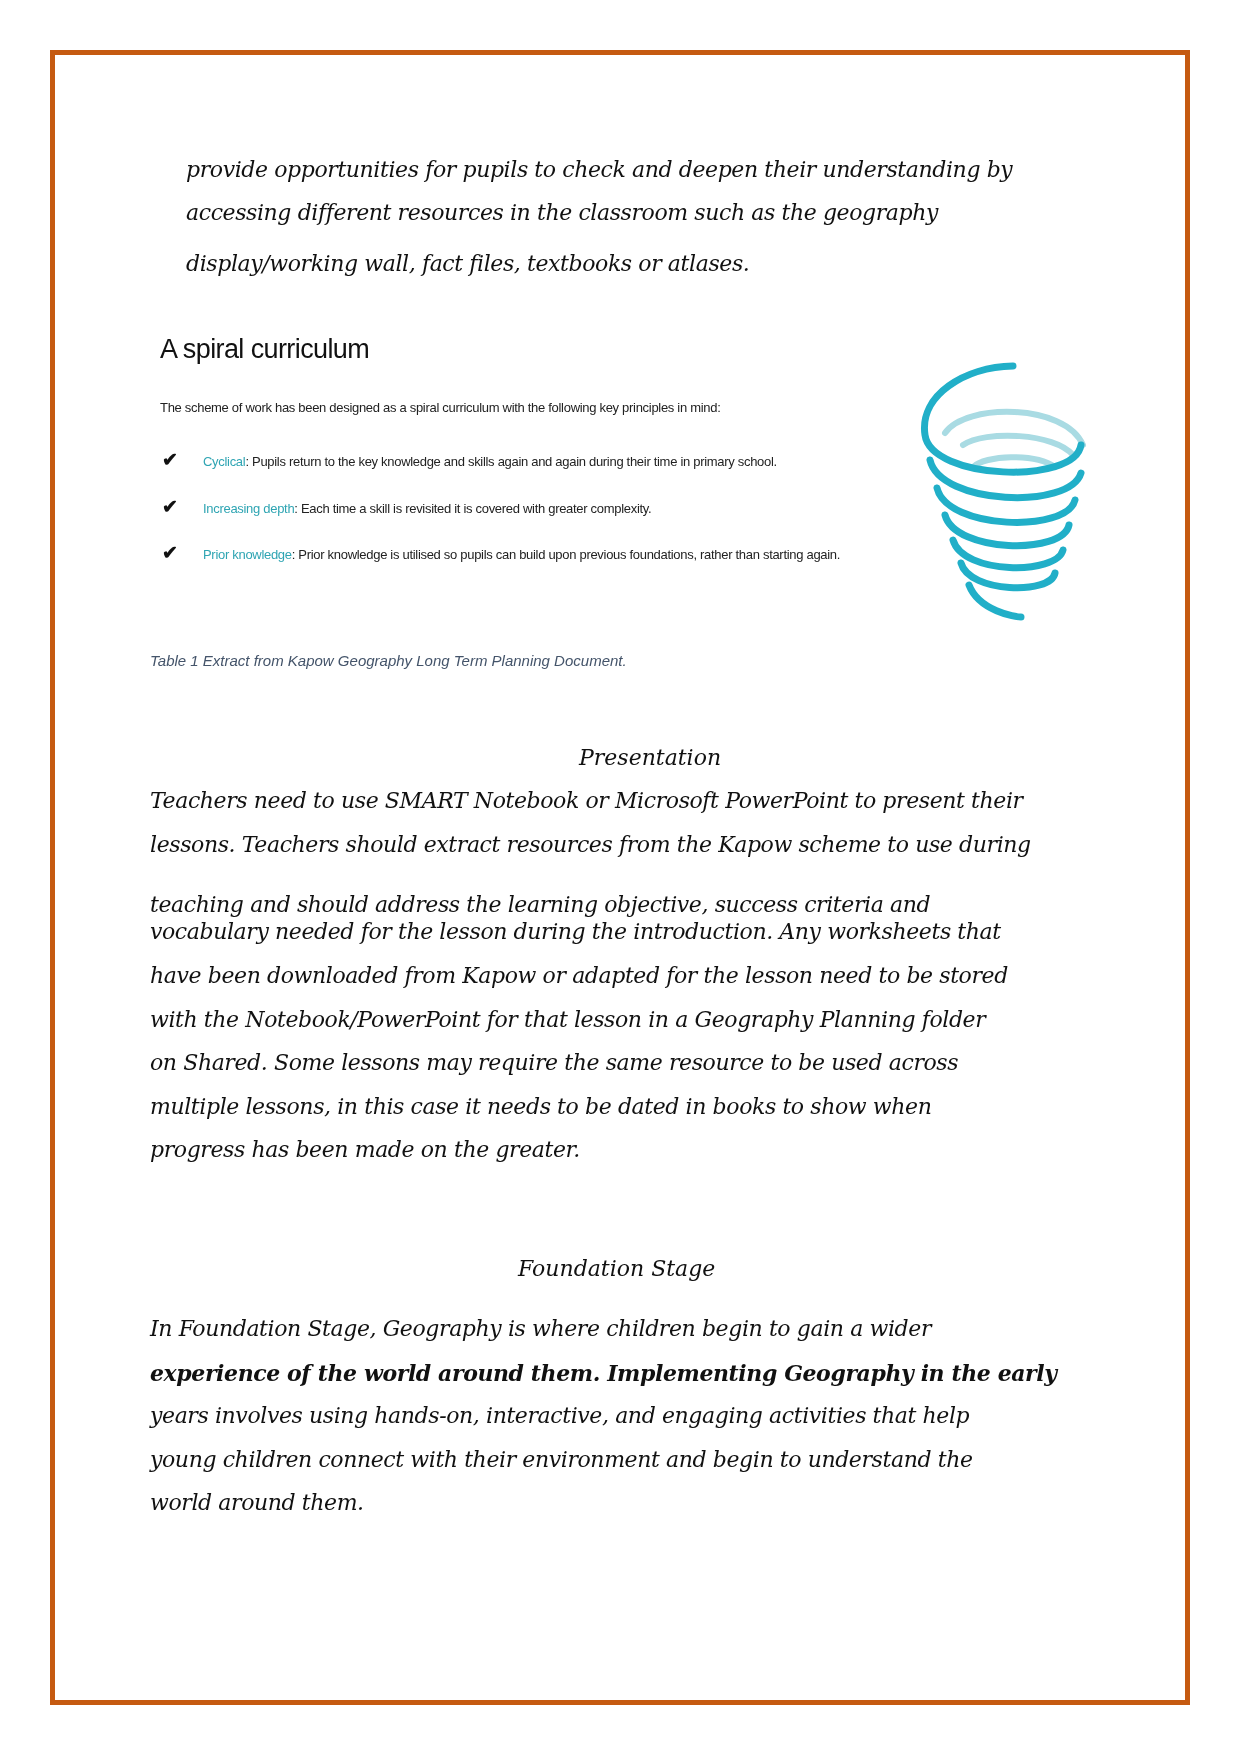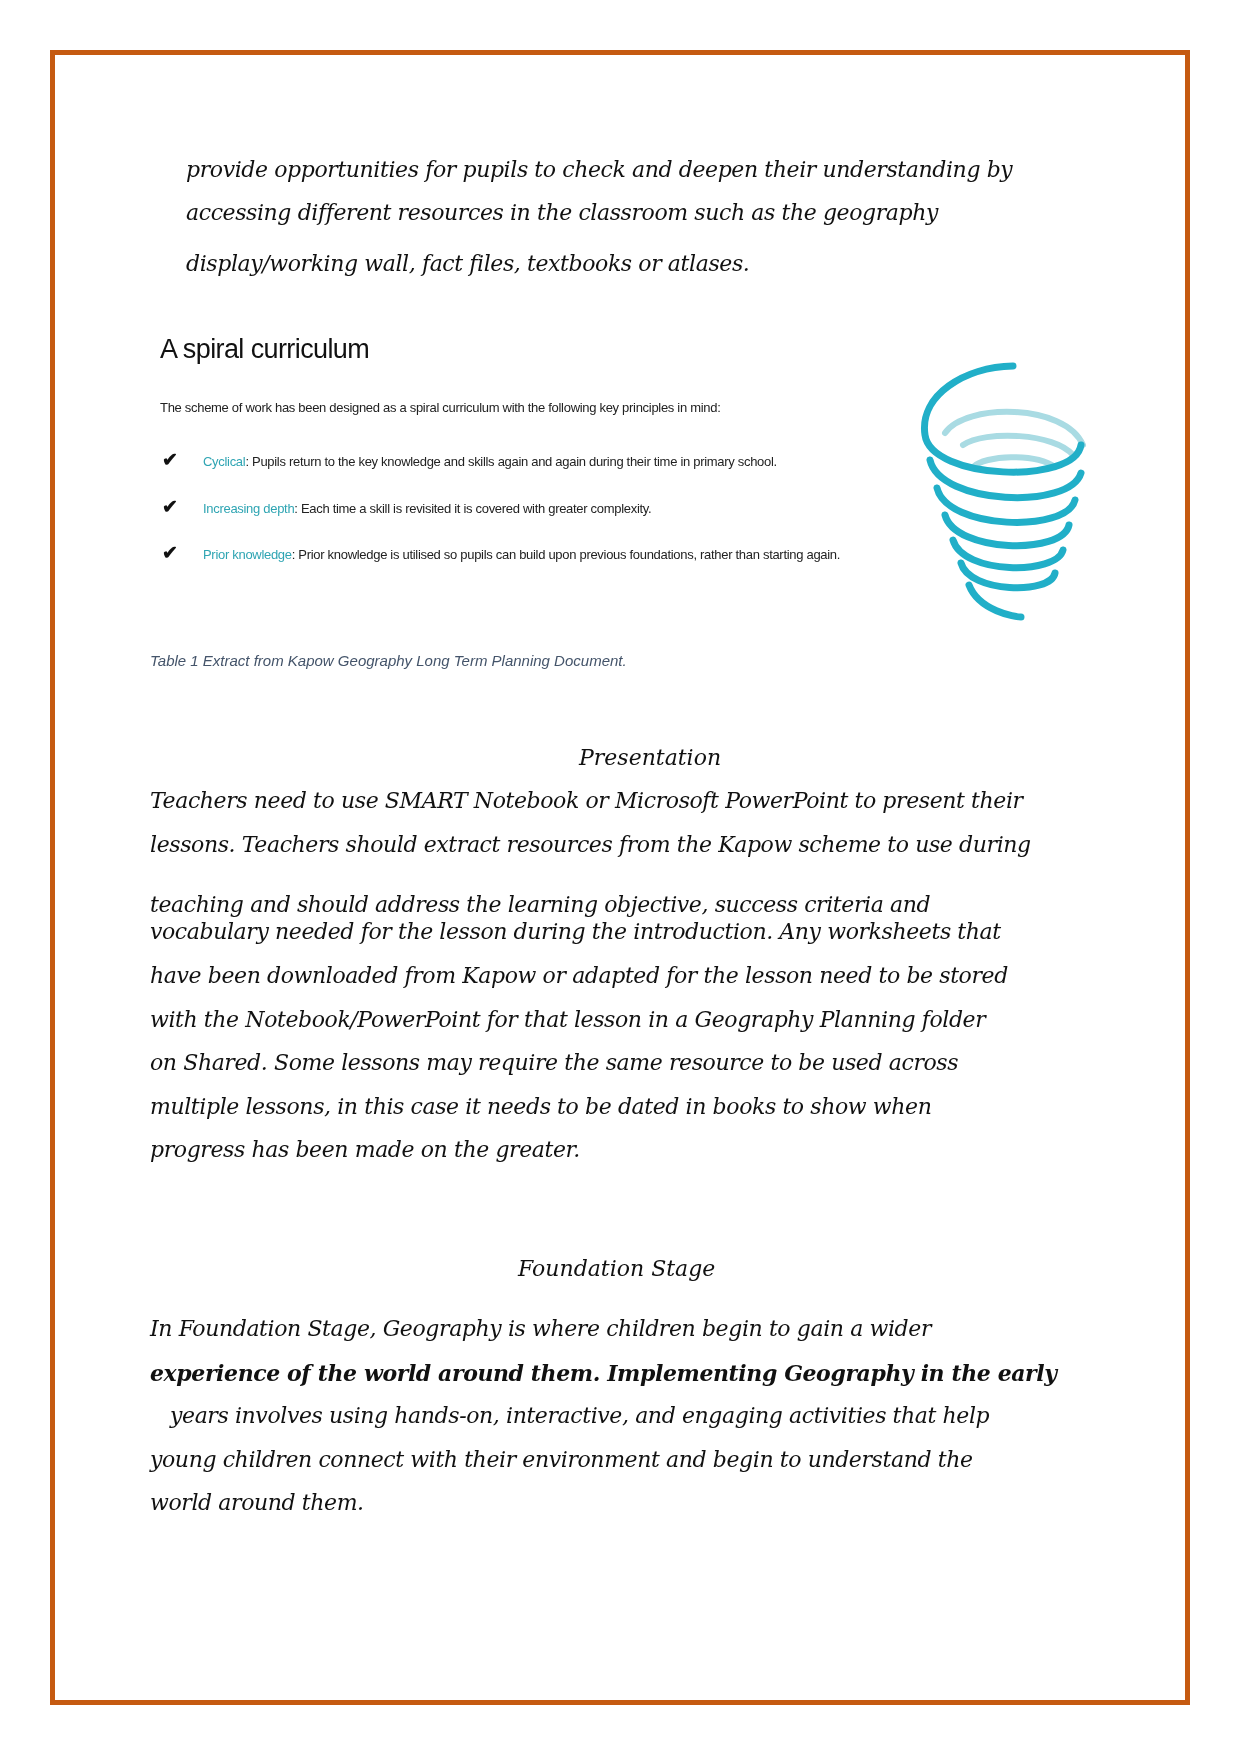--- a/index.html
+++ b/index.html
@@ -74,16 +74,16 @@
   <div class="hand p1" style="left:150px; top:1007px;">with the Notebook/PowerPoint for that lesson in a Geography Planning folder</div>
   <div class="hand p1" style="left:150px; top:1050px;">on Shared. Some lessons may require the same resource to be used across</div>
   <div class="hand p1" style="left:150px; top:1094px;text-align:center;">multiple lessons, in this case it needs to be dated in books to show when</div>
   <div class="hand p1" style="left:150px; top:1137px;">progress has been made on the greater.</div>
 </div>
 
 <div>
   <div class="hand heading" style="left:518px; top:1256px;">Foundation Stage</div>
   <div class="hand p1" style="left:150px; top:1316px;">In Foundation Stage, Geography is where children begin to gain a wider</div>
   <div class="hand p1" style="left:150px; top:1360px;font-weight:bold;">experience of the world around them. Implementing Geography in the early</div>
-  <div class="hand p1" style="left:150px; top:1403px;margin-left:20px;">years involves using hands-on, interactive, and engaging activities that help</div>
+  <div class="hand p1" style="left:150px; top:1403px;">years involves using hands-on, interactive, and engaging activities that help</div>
   <div class="hand p1" style="left:150px; top:1447px;">young children connect with their environment and begin to understand the</div>
   <div class="hand p1" style="left:150px; top:1490px;">world around them.</div>
 </div>
 
 </body></html>

